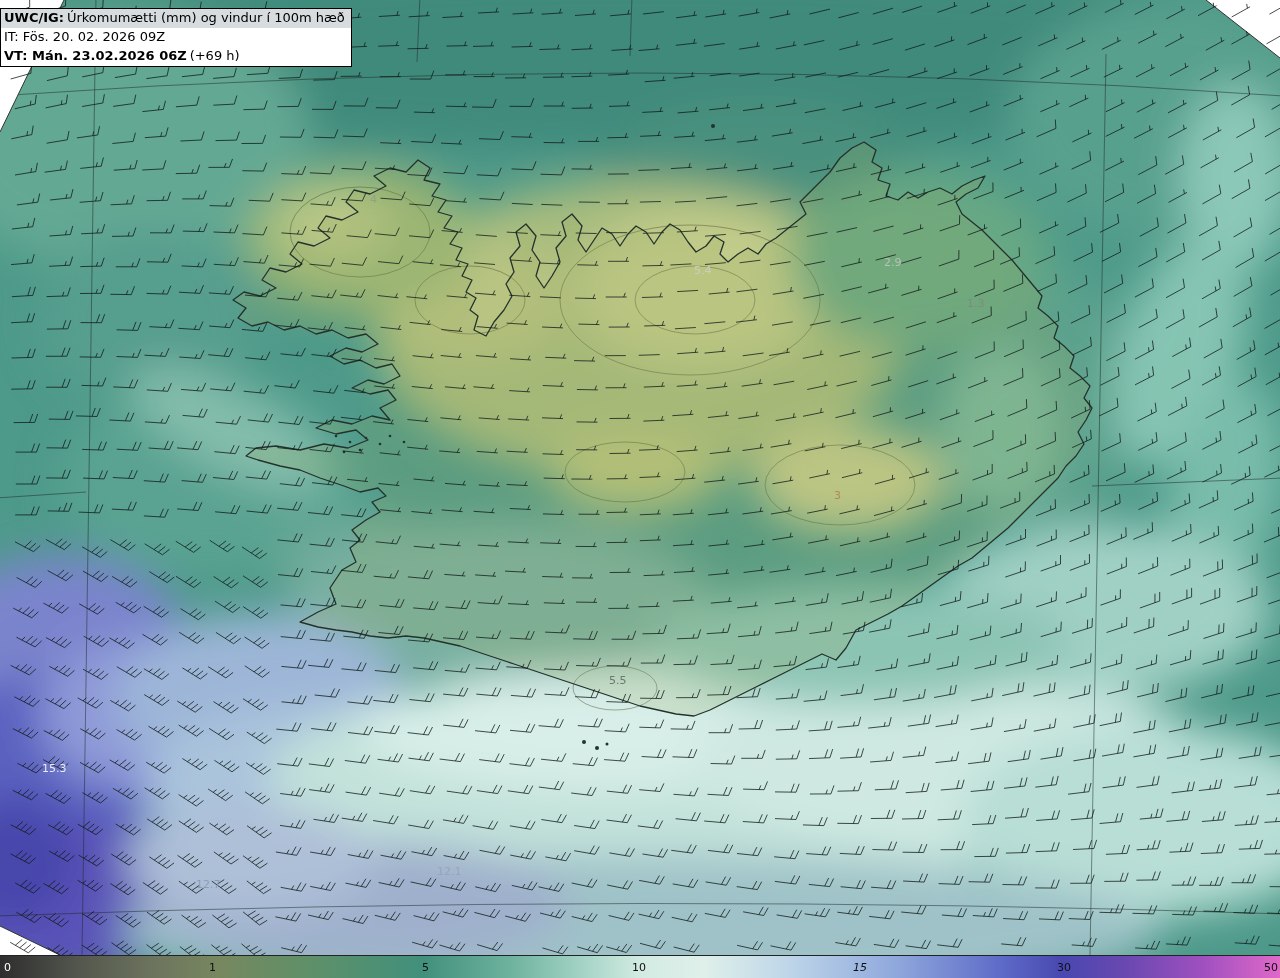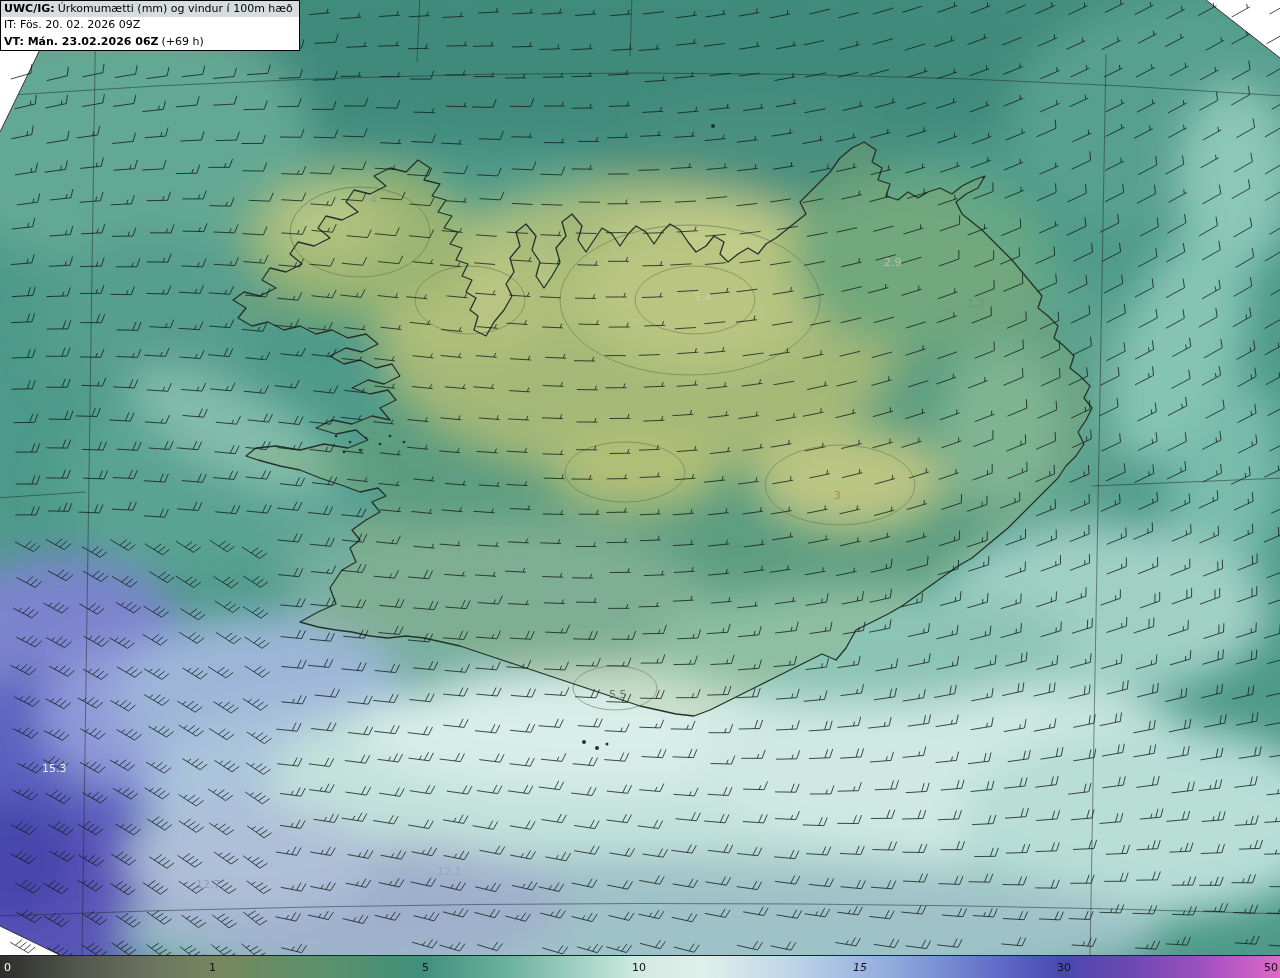--- a/index.html
+++ b/index.html
@@ -5,22 +5,22 @@
   html,body{margin:0;padding:0;background:#ffffff;}
   .map-root{
     position:relative;width:1280px;height:978px;overflow:hidden;
     font-family:"DejaVu Sans",sans-serif;background:#4e9a8a;
   }
   #field,#barbs{position:absolute;top:0;left:0;}
   #barbs{z-index:2;}
   #labels{position:absolute;top:0;left:0;width:1280px;height:956px;z-index:3;pointer-events:none;}
   .map-label{position:absolute;font-size:11px;line-height:1;white-space:nowrap;}
   .header-box{
-    position:absolute;top:0;left:0;z-index:6;background:#ffffff;
-    border:1px solid #000;font-size:11px;line-height:1.3;color:#000;
+    position:absolute;top:8px;left:0;z-index:6;background:#ffffff;
+    border:1px solid #000;font-size:13px;line-height:1.3;color:#000;
   }
   .hrow{padding:1px 6px 1px 3px;white-space:nowrap;}
   .hrow-title{background:#d7dcdf;}
   .b{font-weight:bold;}
   .sp{margin-left:3px;}
   .colorbar{
     position:absolute;left:0;bottom:0;width:1280px;height:22px;z-index:5;
     border-top:1px solid #222;
   }
   .cb-tick{
@@ -1360,25 +1360,25 @@
         <path d="M1071.7,944.9 L1092.6,946.4 M1092.6,946.4 L1096.3,938.2 M1087.6,946.1 L1091.3,937.8 M1082.6,945.7 L1084.5,941.6"></path>
         <path d="M1135.2,947.9 L1156.1,949.2 M1156.1,949.2 L1159.8,941.0 M1151.1,948.9 L1154.8,940.7 M1146.2,948.6 L1148.0,944.5"></path>
         <path d="M1166.0,943.9 L1187.0,945.1 M1187.0,945.1 L1190.5,936.9 M1182.0,944.8 L1185.5,936.6 M1177.0,944.5 L1178.8,940.4"></path>
         <path d="M1234.8,942.8 L1255.7,944.2 M1255.7,944.2 L1259.3,936.0 M1250.7,943.9 L1254.4,935.6 M1245.7,943.5 L1247.5,939.4"></path>
         <path d="M1268.8,945.1 L1289.8,946.8 M1289.8,946.8 L1293.5,938.6 M1284.8,946.4 L1288.5,938.2 M1279.8,946.0 L1281.7,941.9"></path>
       </g>
     </svg>
 
   <div id="labels">
       <div class="map-label" style="left: 370px; top: 194px; color: rgb(147, 160, 136);">4</div>
-      <div class="map-label" style="left: 694px; top: 265px; color: rgb(201, 207, 191); margin-top: 27px;">5.4</div>
+      <div class="map-label" style="left: 694px; top: 265px; color: rgb(201, 207, 191);">5.4</div>
       <div class="map-label" style="left: 884px; top: 257px; color: rgb(183, 194, 178);">2.9</div>
       <div class="map-label" style="left: 967px; top: 298px; color: rgb(124, 140, 128);">1.3</div>
       <div class="map-label" style="left: 834px; top: 490px; color: rgb(176, 138, 80);">3</div>
-      <div class="map-label" style="left: 609px; top: 689px; color: rgb(107, 119, 111); text-align: right;">5.5</div>
+      <div class="map-label" style="left: 609px; top: 675px; color: rgb(107, 119, 111); text-align: right;">5.5</div>
       <div class="map-label" style="left: 2px; top: 763px; color: rgb(236, 234, 246); margin-left: 40px;">15.3</div>
       <div class="map-label" style="left: 196px; top: 879px; color: rgb(139, 156, 186);">12.7</div>
       <div class="map-label" style="left: 397px; top: 866px; color: rgb(151, 165, 182); margin-left: 40px;">12.1</div>
     </div>
 
   <div class="header-box">
     <div class="hrow hrow-title">
       <span class="b">UWC/IG:</span><span class="sp">Úrkomumætti (mm) og vindur í 100m hæð</span>
     </div>
     <div class="hrow">

